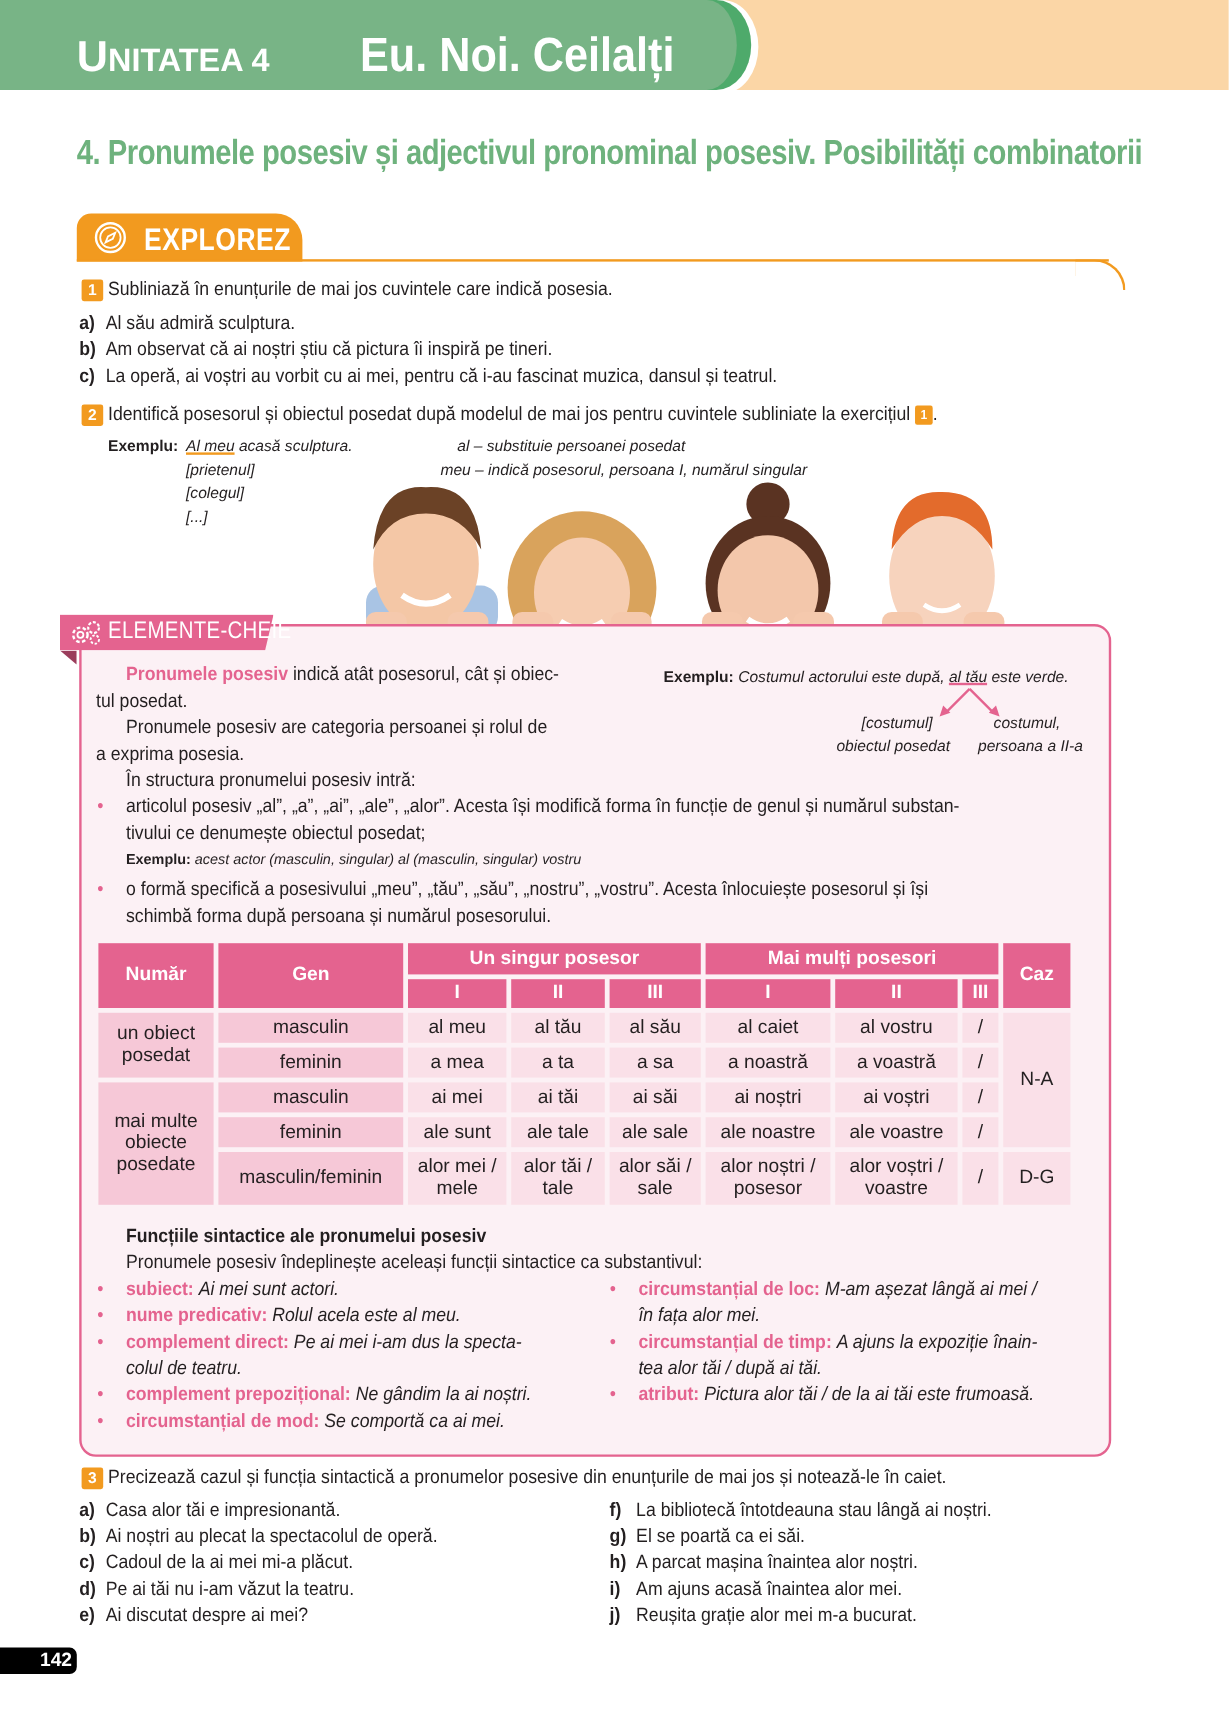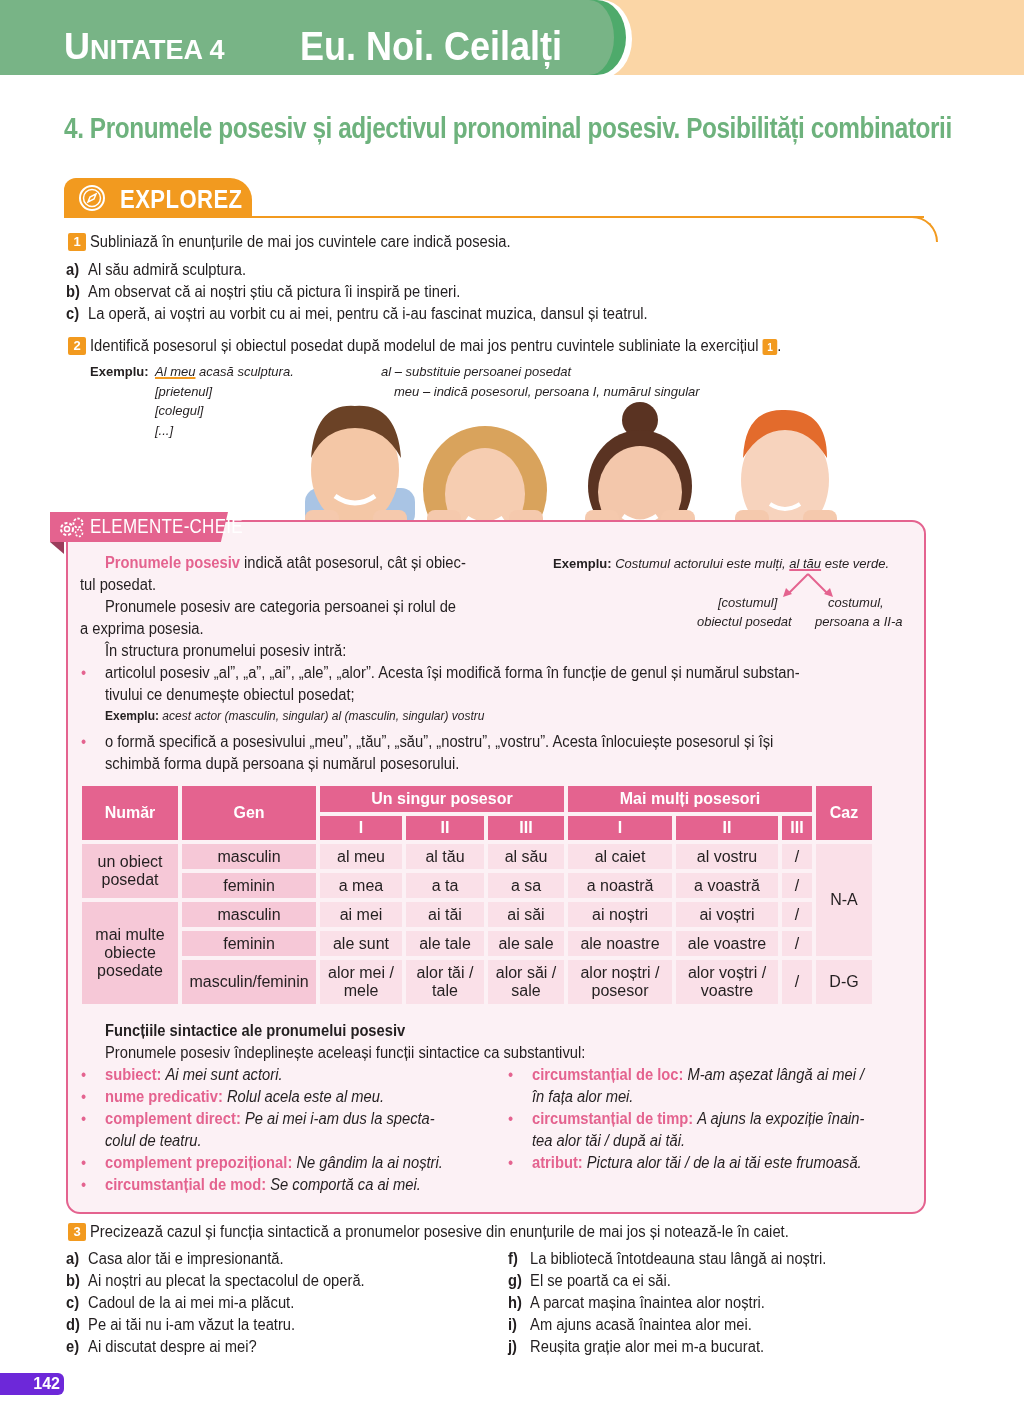--- a/index.html
+++ b/index.html
@@ -34,21 +34,21 @@
   .ec-label { left:90px; top:515px; color:#fff; font-size:20px; transform:scaleX(0.85); transform-origin:left; letter-spacing:0.3px; }
   .gears { left:58px; top:516px; width:28px; height:22px; }
   .pink { color:#e4638f; font-weight:bold; }
   .bullet::before { content:"•"; color:#e4638f; position:absolute; left:-26px; }
   
   table.pt { position:absolute; left:78px; top:782px; border-collapse:separate; border-spacing:4px; font-size:16px; }
   table.pt td { text-align:center; padding:0; }
   .th { background:#e4638f; color:#fff; font-weight:bold; }
   .rowh { background:#f6c8d7; }
   .cell { background:#fae0e8; }
-  .pnum { left:0; top:1373px; width:64px; height:22px; background:#6d28d9; border-radius:0 6px 6px 0; color:#fff; font-weight:bold; font-size:16px; text-align:right; padding-right:4px; box-sizing:border-box; line-height:22px; }
+  .pnum { left:0; top:1373px; width:64px; height:22px; background:#000000; border-radius:0 6px 6px 0; color:#fff; font-weight:bold; font-size:16px; text-align:right; padding-right:4px; box-sizing:border-box; line-height:22px; }
 </style>
 </head>
 <body>
 
 <div class="abs hdr-right"></div>
 <div class="abs hdr-white"></div>
 <div class="abs hdr-dark"></div>
 <div class="abs hdr-green"></div>
 <div class="abs unit"><span>U</span><span class="small">NITATEA 4</span></div>
 <div class="abs unit-title">Eu. Noi. Ceilalți</div>
@@ -72,21 +72,21 @@
 <div class="abs txt cond" style="left:66px; top:305px;"><span class="lbl">c)</span><span>La operă, ai voștri au vorbit cu ai mei, pentru că i-au fascinat muzica, dansul și teatrul.</span></div>
 
 <div class="abs ex-num" style="left:68px; top:337px;">2</div>
 <div class="abs txt cond" style="left:90px; top:337px;"><span>Identifică posesorul și obiectul posedat după modelul de mai jos pentru cuvintele subliniate la exercițiul</span> <span class="ex-num" style="display:inline-block; width:16px; height:16px; line-height:16px; font-size:11px; vertical-align:middle;">1</span>.</div>
 <div class="abs bold13" style="left:90px; top:364px;">Exemplu:</div>
 <div class="abs ital" style="left:155px; top:364px;"><span style="text-decoration:underline; text-decoration-color:#f29a1f; text-decoration-thickness:2px;">Al meu</span><span> acasă sculptura.</span></div>
 <div class="abs ital" style="left:155px; top:384px;">[prietenul]</div>
 <div class="abs ital" style="left:155px; top:403px;">[colegul]</div>
 <div class="abs ital" style="left:155px; top:423px;">[...]</div>
 <div class="abs ital" style="left:381px; top:364px;">al – substituie persoanei posedat</div>
-<div class="abs ital" style="left:367px; top:384px;margin-left:27px;">meu – indică posesorul, persoana I, numărul singular</div>
+<div class="abs ital" style="left:367px; top:384px;">meu – indică posesorul, persoana I, numărul singular</div>
 
 <svg class="abs" style="left:295px; top:398px;" width="560" height="130" viewBox="0 0 560 130">
   <g>
     <rect x="10" y="90" width="110" height="40" rx="14" fill="#a9c4e4"></rect>
     <ellipse cx="60" cy="72" rx="44" ry="56" fill="#f4c7a6"></ellipse>
     <path d="M16 60 Q20 5 60 8 Q102 5 106 60 Q90 30 60 30 Q30 30 16 60Z" fill="#6b4226"></path>
     <path d="M40 98 Q60 112 80 98" stroke="#fff" stroke-width="5" fill="none"></path>
   </g>
   <g>
     <ellipse cx="190" cy="92" rx="62" ry="64" fill="#d9a35c"></ellipse>
@@ -125,21 +125,21 @@
   <circle cx="20" cy="7" r="4.5" fill="none" stroke="#fff" stroke-width="1.8" stroke-dasharray="2.5 1.5"></circle>
   <circle cx="21" cy="17" r="3.5" fill="none" stroke="#fff" stroke-width="1.6" stroke-dasharray="2 1.5"></circle>
 </svg>
 <div class="abs ec-label">ELEMENTE-CHEIE</div>
 
 <div class="abs txt cond" style="left:105px; top:554px;"><span class="pink" style="font-weight:bold">Pronumele posesiv</span><span> indică atât posesorul, cât și obiec-</span></div>
 <div class="abs txt cond" style="left:80px; top:576px;">tul posedat.</div>
 <div class="abs txt cond" style="left:105px; top:598px;">Pronumele posesiv are categoria persoanei și rolul de</div>
 <div class="abs txt cond" style="left:80px; top:620px;">a exprima posesia.</div>
 
-<div class="abs ital" style="left:553px; top:556px;"><span class="bold13" style="font-style:normal">Exemplu:</span> <span>Costumul actorului este mulți, </span><span style="text-decoration:underline; text-decoration-color:#e4638f; text-decoration-thickness:2px;">al tău</span><span> este verde.</span></div>
+<div class="abs ital" style="left:553px; top:556px;"><span class="bold13" style="font-style:normal">Exemplu:</span> <span>Costumul actorului este după, </span><span style="text-decoration:underline; text-decoration-color:#e4638f; text-decoration-thickness:2px;">al tău</span><span> este verde.</span></div>
 <svg class="abs" style="left:780px; top:572px;" width="60" height="30" viewBox="0 0 60 30">
   <path d="M28 2 L8 22" stroke="#e4638f" stroke-width="2" fill="none"></path>
   <path d="M28 2 L48 22" stroke="#e4638f" stroke-width="2" fill="none"></path>
   <path d="M3 25 L6 16 L12 22 Z" fill="#e4638f"></path>
   <path d="M53 25 L50 16 L44 22 Z" fill="#e4638f"></path>
 </svg>
 <div class="abs ital" style="left:718px; top:595px;">[costumul]</div>
 <div class="abs ital" style="left:697px; top:614px;">obiectul posedat</div>
 <div class="abs ital" style="left:828px; top:595px;">costumul,</div>
 <div class="abs ital" style="left:815px; top:614px;">persoana a II-a</div>
@@ -148,21 +148,21 @@
 <div class="abs txt cond bullet" style="left:105px; top:664px;">articolul posesiv „al”, „a”, „ai”, „ale”, „alor”. Acesta își modifică forma în funcție de genul și numărul substan-</div>
 <div class="abs txt cond" style="left:105px; top:686px;">tivului ce denumește obiectul posedat;</div>
 <div class="abs ital" style="left:105px; top:709px; font-size:12px;"><span class="bold13" style="font-style:normal; font-size:12px;">Exemplu:</span> <span>acest actor (masculin, singular) al (masculin, singular) vostru</span></div>
 <div class="abs txt cond bullet" style="left:105px; top:733px;">o formă specifică a posesivului „meu”, „tău”, „său”, „nostru”, „vostru”. Acesta înlocuiește posesorul și își</div>
 <div class="abs txt cond" style="left:105px; top:755px;">schimbă forma după persoana și numărul posesorului.</div>
 
 <table class="pt">
   <tbody>
       <tr>
     <td class="th" rowspan="2" style="width:96px; height:54px;">Număr</td>
-    <td class="th" rowspan="2" style="width:134px;">Gen</td>
+    <td class="th" rowspan="2" style="width:154px;">Gen</td>
     <td class="th" colspan="3" style="height:26px;">Un singur posesor</td>
     <td class="th" colspan="3">Mai mulți posesori</td>
     <td class="th" rowspan="2" style="width:56px;">Caz</td>
   </tr>
   <tr>
     <td class="th" style="width:82px; height:24px;">I</td>
     <td class="th" style="width:78px;">II</td>
     <td class="th" style="width:76px;">III</td>
     <td class="th" style="width:104px;">I</td>
     <td class="th" style="width:102px;">II</td>

